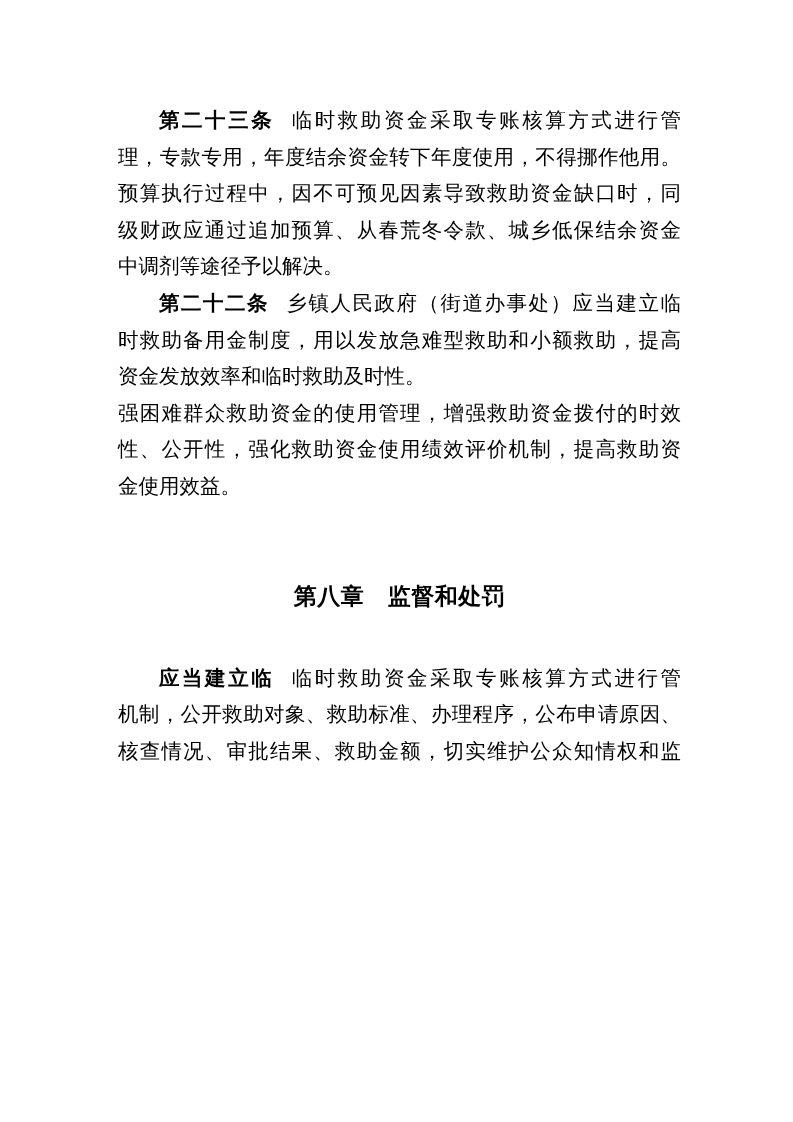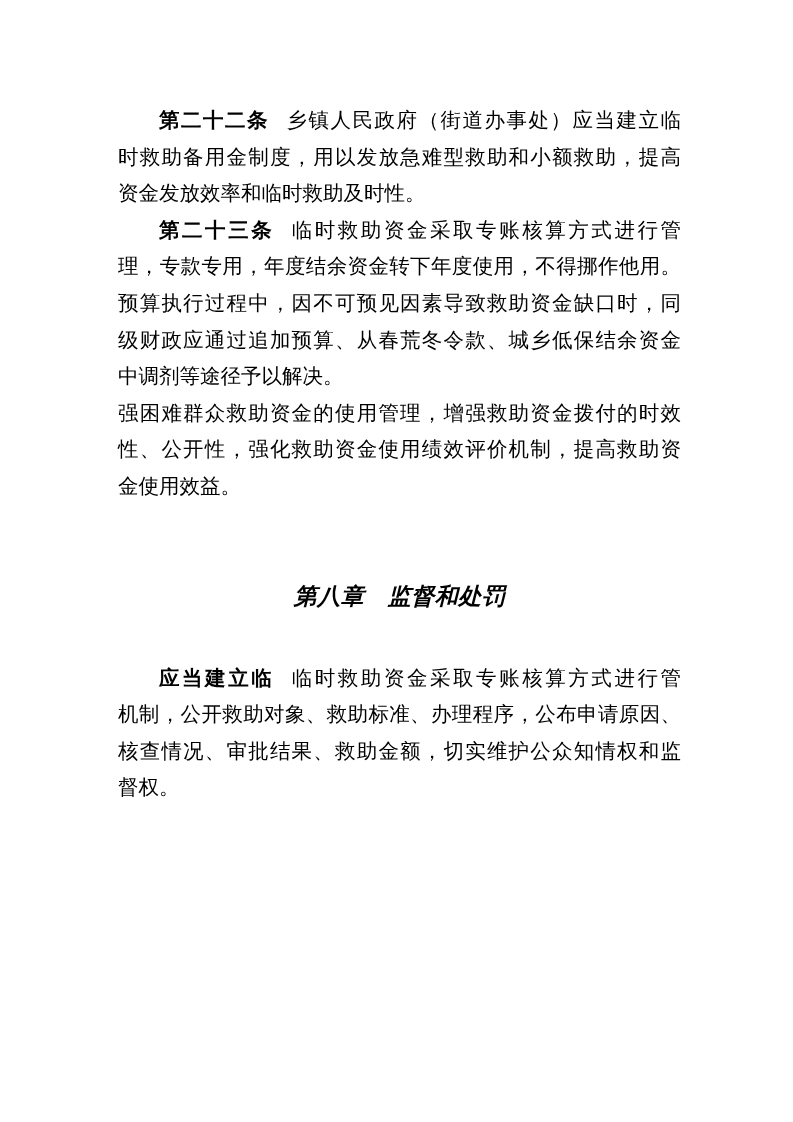--- a/index.html
+++ b/index.html
@@ -38,51 +38,49 @@
   }
   .chapter-heading {
     height: 37px;
     line-height: 37px;
     margin: 73px 0 45px 0;
     font-size: 23px;
     font-weight: 700;
     text-align: center;
     letter-spacing: 0.5px;
     font-family: "Liberation Sans", "DejaVu Sans", sans-serif;
-    font-style: italic;
   }
 </style>
 </head>
 <body>
 
 <div class="page">
 
   <div class="para">
-    <div class="line first j"><span class="article-label">第二十二条</span><span>乡镇人民政府（街道办事处）应当建立临</span></div>
-    <div class="line j">时救助备用金制度，用以发放急难型救助和小额救助，提高</div>
-    <div class="line">资金发放效率和临时救助及时性。</div>
-  </div>
-
-  <div class="para">
     <div class="line first j"><span class="article-label">第二十三条</span><span>临时救助资金采取专账核算方式进行管</span></div>
     <div class="line j">理，专款专用，年度结余资金转下年度使用，不得挪作他用。</div>
     <div class="line j">预算执行过程中，因不可预见因素导致救助资金缺口时，同</div>
     <div class="line j">级财政应通过追加预算、从春荒冬令款、城乡低保结余资金</div>
     <div class="line">中调剂等途径予以解决。</div>
+  </div>
+
+  <div class="para">
+    <div class="line first j"><span class="article-label">第二十二条</span><span>乡镇人民政府（街道办事处）应当建立临</span></div>
+    <div class="line j">时救助备用金制度，用以发放急难型救助和小额救助，提高</div>
+    <div class="line">资金发放效率和临时救助及时性。</div>
   </div>
 
   <div class="para">
     <div class="line j">强困难群众救助资金的使用管理，增强救助资金拨付的时效</div>
     <div class="line j">性、公开性，强化救助资金使用绩效评价机制，提高救助资</div>
     <div class="line">金使用效益。</div>
   </div>
 
   <div class="chapter-heading">第八章　监督和处罚</div>
 
   <div class="para">
     <div class="line first j"><span class="article-label">应当建立临</span><span>临时救助资金采取专账核算方式进行管</span></div>
     <div class="line j">机制，公开救助对象、救助标准、办理程序，公布申请原因、</div>
     <div class="line j">核查情况、审批结果、救助金额，切实维护公众知情权和监</div>
-    <div class="line">督权。</div>
   </div>
 
 
 </div>
 
 </body></html>

